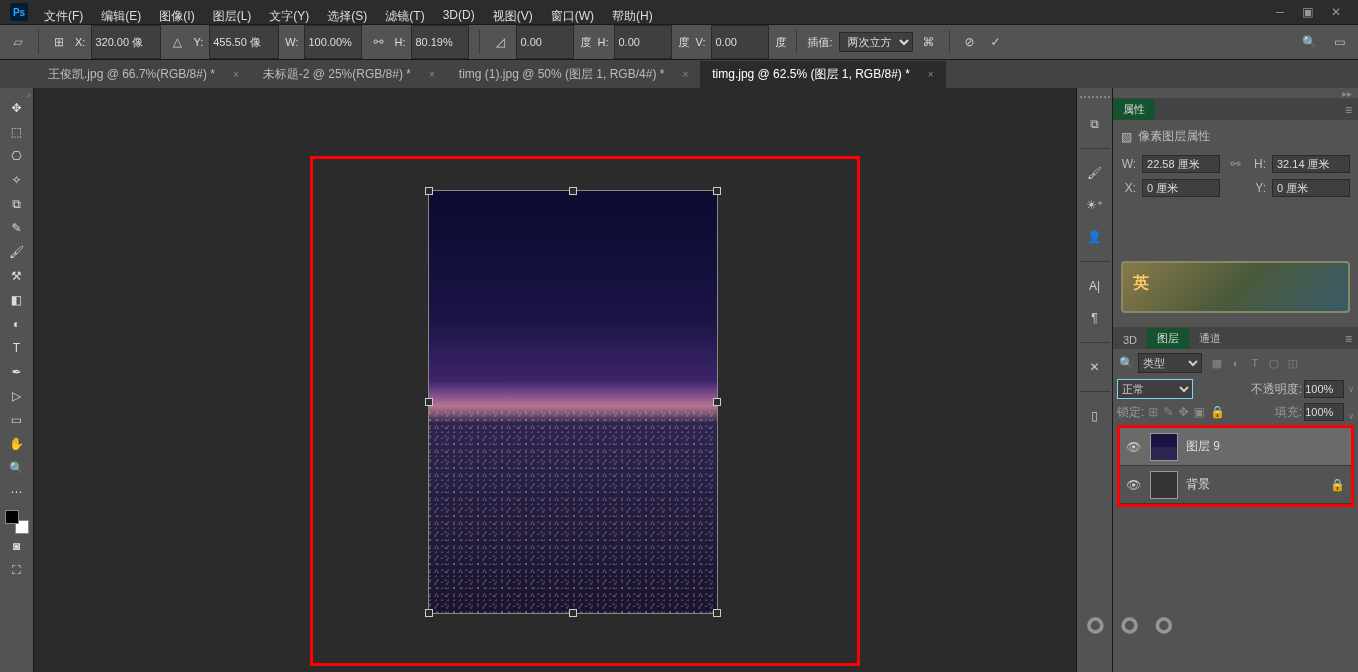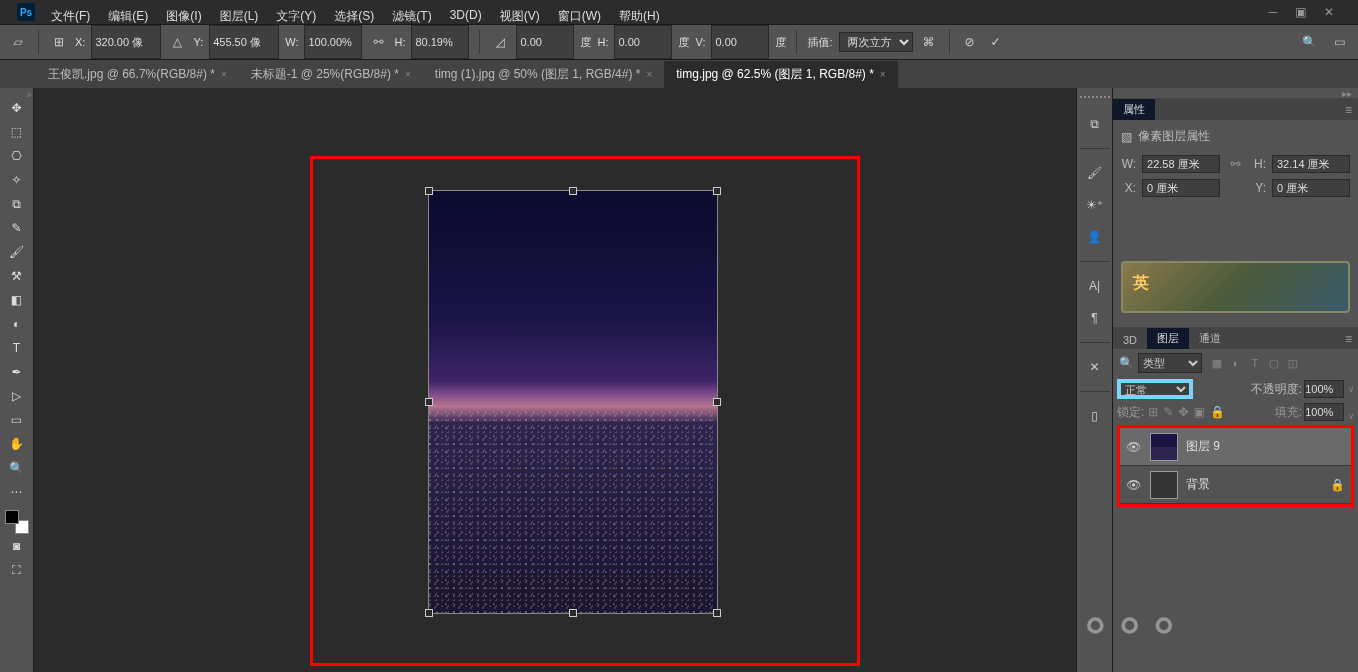--- a/index.html
+++ b/index.html
@@ -1,38 +1,38 @@
 <!DOCTYPE html>
 <html><head>
 <meta charset="utf-8">
 <style>
 * { margin: 0; padding: 0; box-sizing: border-box; font-family: "Microsoft YaHei", Arial, sans-serif; font-size: 12px; }
 body { background: #323232; color: #ccc; overflow: hidden; width: 1358px; height: 672px; position: relative; }
 
 
-.titlebar { height: 24px; background: #2c2c2c; display: flex; align-items: center; padding: 0 17px; }
+.titlebar { height: 24px; background: #2c2c2c; display: flex; align-items: center; padding: 0 10px; }
 .ps-logo { width: 18px; height: 18px; background: linear-gradient(135deg, #001e36, #001e36); color: #31a8ff; font-weight: bold; font-size: 10px; display: flex; align-items: center; justify-content: center; border-radius: 2px; margin-right: 8px; }
 .menu-items { display: flex; gap: 2px; margin-top: 8px; }
 .menu-item { padding: 3px 8px; color: #ddd; cursor: pointer; }
 .titlebar-right { margin-left: auto; display: flex; gap: 4px; }
 .win-btn { width: 24px; height: 18px; display: flex; align-items: center; justify-content: center; color: #999; cursor: pointer; }
 
 
 .optionsbar { height: 36px; background: #535353; display: flex; align-items: center; padding: 0 8px; gap: 6px; border-top: 1px solid #1a1a1a; border-bottom: 1px solid #1a1a1a; }
 .opt-icon { width: 20px; height: 20px; display: flex; align-items: center; justify-content: center; color: #ccc; }
 .opt-label { color: #ddd; font-size: 11px; }
 .opt-input { background: #3f3f3f; border: 1px solid #2a2a2a; color: #ddd; padding: 13px 3px; width: 58px; font-size: 11px; height: 34px; }
 .opt-input.wide { width: 70px; }
 .opt-sep { width: 1px; height: 24px; background: #3a3a3a; margin: 0 4px; }
 .opt-select { background: #3f3f3f; border: 1px solid #2a2a2a; color: #ddd; padding: 1px 4px; font-size: 11px; height: 20px; }
 .optionsbar-right { margin-left: auto; display: flex; gap: 10px; align-items: center; }
 
 
 .tabsbar { height: 28px; background: #434343; display: flex; align-items: flex-end; padding-left: 36px; }
-.tab { padding: 5px 12px; color: #bbb; font-size: 11px; cursor: pointer; display: flex; align-items: center; gap: 6px; background: #434343; }
+.tab { padding: 5px 12px; color: #bbb; font-size: 11px; cursor: pointer; display: flex; align-items: center; gap: 18px; background: #434343; }
 .tab.active { background: #2b2b2b; color: #fff; }
 .tab-close { color: #888; font-size: 10px; }
 
 
 .main { display: flex; height: calc(672px - 24px - 36px - 28px); }
 
 
 .tools { width: 34px; background: #535353; display: flex; flex-direction: column; align-items: center; padding-top: 2px; gap: 0px; border-right: 1px solid #1a1a1a; }
 .tool { width: 28px; height: 24px; display: flex; align-items: center; justify-content: center; color: #ddd; cursor: pointer; position: relative; }
 .color-swatches { margin-top: 6px; position: relative; width: 24px; height: 24px; }
@@ -56,38 +56,38 @@
 .mini-panels .dragger { width: 30px; height: 4px; border-top: 2px dotted #888; margin-bottom: 4px; }
 .mini-icon { width: 24px; height: 24px; display: flex; align-items: center; justify-content: center; color: #ccc; cursor: pointer; }
 .mini-sep { width: 30px; height: 1px; background: #3a3a3a; margin: 4px 0; }
 
 
 .panels { width: 246px; background: #535353; border-left: 1px solid #1a1a1a; display: flex; flex-direction: column; }
 .panel-dragger { height: 10px; display: flex; align-items: center; justify-content: flex-end; padding-right: 6px; }
 .panel-dragger span { color: #888; font-size: 10px; }
 .panel-tabs { display: flex; background: #434343; height: 22px; align-items: flex-end; }
 .panel-tab { padding: 3px 10px; color: #bbb; font-size: 11px; cursor: pointer; }
-.panel-tab.active { background: #0f172a; color: #ddd; }
+.panel-tab.active { background: #14532d; color: #ddd; }
 .panel-menu { margin-left: auto; padding: 3px 6px; color: #999; }
 .panel-body { padding: 8px; font-size: 11px; color: #bbb; }
 .prop-row { display: flex; align-items: center; gap: 6px; margin-bottom: 6px; }
 .prop-row .lbl { width: 16px; text-align: right; color: #bbb; }
 .prop-row input { background: #3f3f3f; border: 1px solid #2a2a2a; color: #ddd; padding: 2px 4px; width: 78px; font-size: 11px; }
 .link-icon { width: 20px; display: flex; justify-content: center; color: #999; }
 .prop-header { display: flex; align-items: center; gap: 6px; margin-bottom: 10px; color: #bbb; }
 .banner { margin: 50px 8px 8px 8px; height: 52px; background: linear-gradient(135deg, #8a7a4a, #4a5a3a, #3a5a6a); border: 2px solid #886; border-radius: 4px; position: relative; }
 .banner::after { content: "英"; position: absolute; left: 10px; top: 10px; color: #ffcc66; font-size: 16px; font-weight: bold; }
 
 
 .layers-filter { display: flex; align-items: center; gap: 4px; padding: 4px 6px; }
 .layers-filter select { background: #3f3f3f; border: 1px solid #2a2a2a; color: #ccc; font-size: 11px; flex: 0 0 64px; height: 20px; }
 .filter-icons { display: flex; gap: 5px; margin-left: 4px; color: #888; }
 .filter-icons span { width: 14px; text-align: center; font-size: 11px; }
 .layers-controls { display: flex; align-items: center; gap: 4px; padding: 2px 4px; font-size: 11px; color: #bbb; }
-.layers-controls select { background: #3f3f3f; border: 4px solid #7dd3fc; color: #ccc; font-size: 11px; width: 76px; height: 20px; }
+.layers-controls select { background: #3f3f3f; border: 1px solid #7dd3fc; color: #ccc; font-size: 11px; width: 76px; height: 20px; }
 .layers-controls .r { margin-left: auto; display: flex; align-items: center; gap: 2px; }
 .layers-controls input { background: #3f3f3f; border: 1px solid #2a2a2a; color: #ddd; width: 40px; font-size: 11px; height: 18px; }
 .lock-row { display: flex; align-items: center; gap: 4px; padding: 2px 4px; font-size: 11px; color: #999; }
 .lock-row .icos { display: flex; gap: 5px; color: #888; }
 .lock-row .r { margin-left: auto; display: flex; align-items: flex-end; gap: 2px; }
 .lock-row input { background: #3f3f3f; border: 1px solid #2a2a2a; color: #ddd; width: 40px; font-size: 11px; height: 18px; }
 .layers-list { border: 3px solid #ff0000; margin: 2px 4px; }
 .layer-row { display: flex; align-items: center; height: 38px; background: #535353; border-bottom: 1px solid #3a3a3a; padding: 0 6px; gap: 8px; }
 .layer-row.selected { background: #6a6a6a; }
 .eye-icon { width: 16px; color: #ccc; }
@@ -161,21 +161,21 @@
     <span class="opt-icon">▭</span>
   </div>
 </div>
 
 <div class="tabsbar">
   <div class="tab">
       <span>王俊凯.jpg @ 66.7%(RGB/8#) *</span>
       <span class="tab-close">×</span>
     </div>
   <div class="tab">
-      <span>未标题-1 @ 25%(RGB/8#) *</span>
+      <span>未标题-2 @ 25%(RGB/8#) *</span>
       <span class="tab-close">×</span>
     </div>
   <div class="tab">
       <span>timg (1).jpg @ 50% (图层 1, RGB/4#) *</span>
       <span class="tab-close">×</span>
     </div>
   <div class="tab active">
       <span>timg.jpg @ 62.5% (图层 1, RGB/8#) *</span>
       <span class="tab-close">×</span>
     </div>

